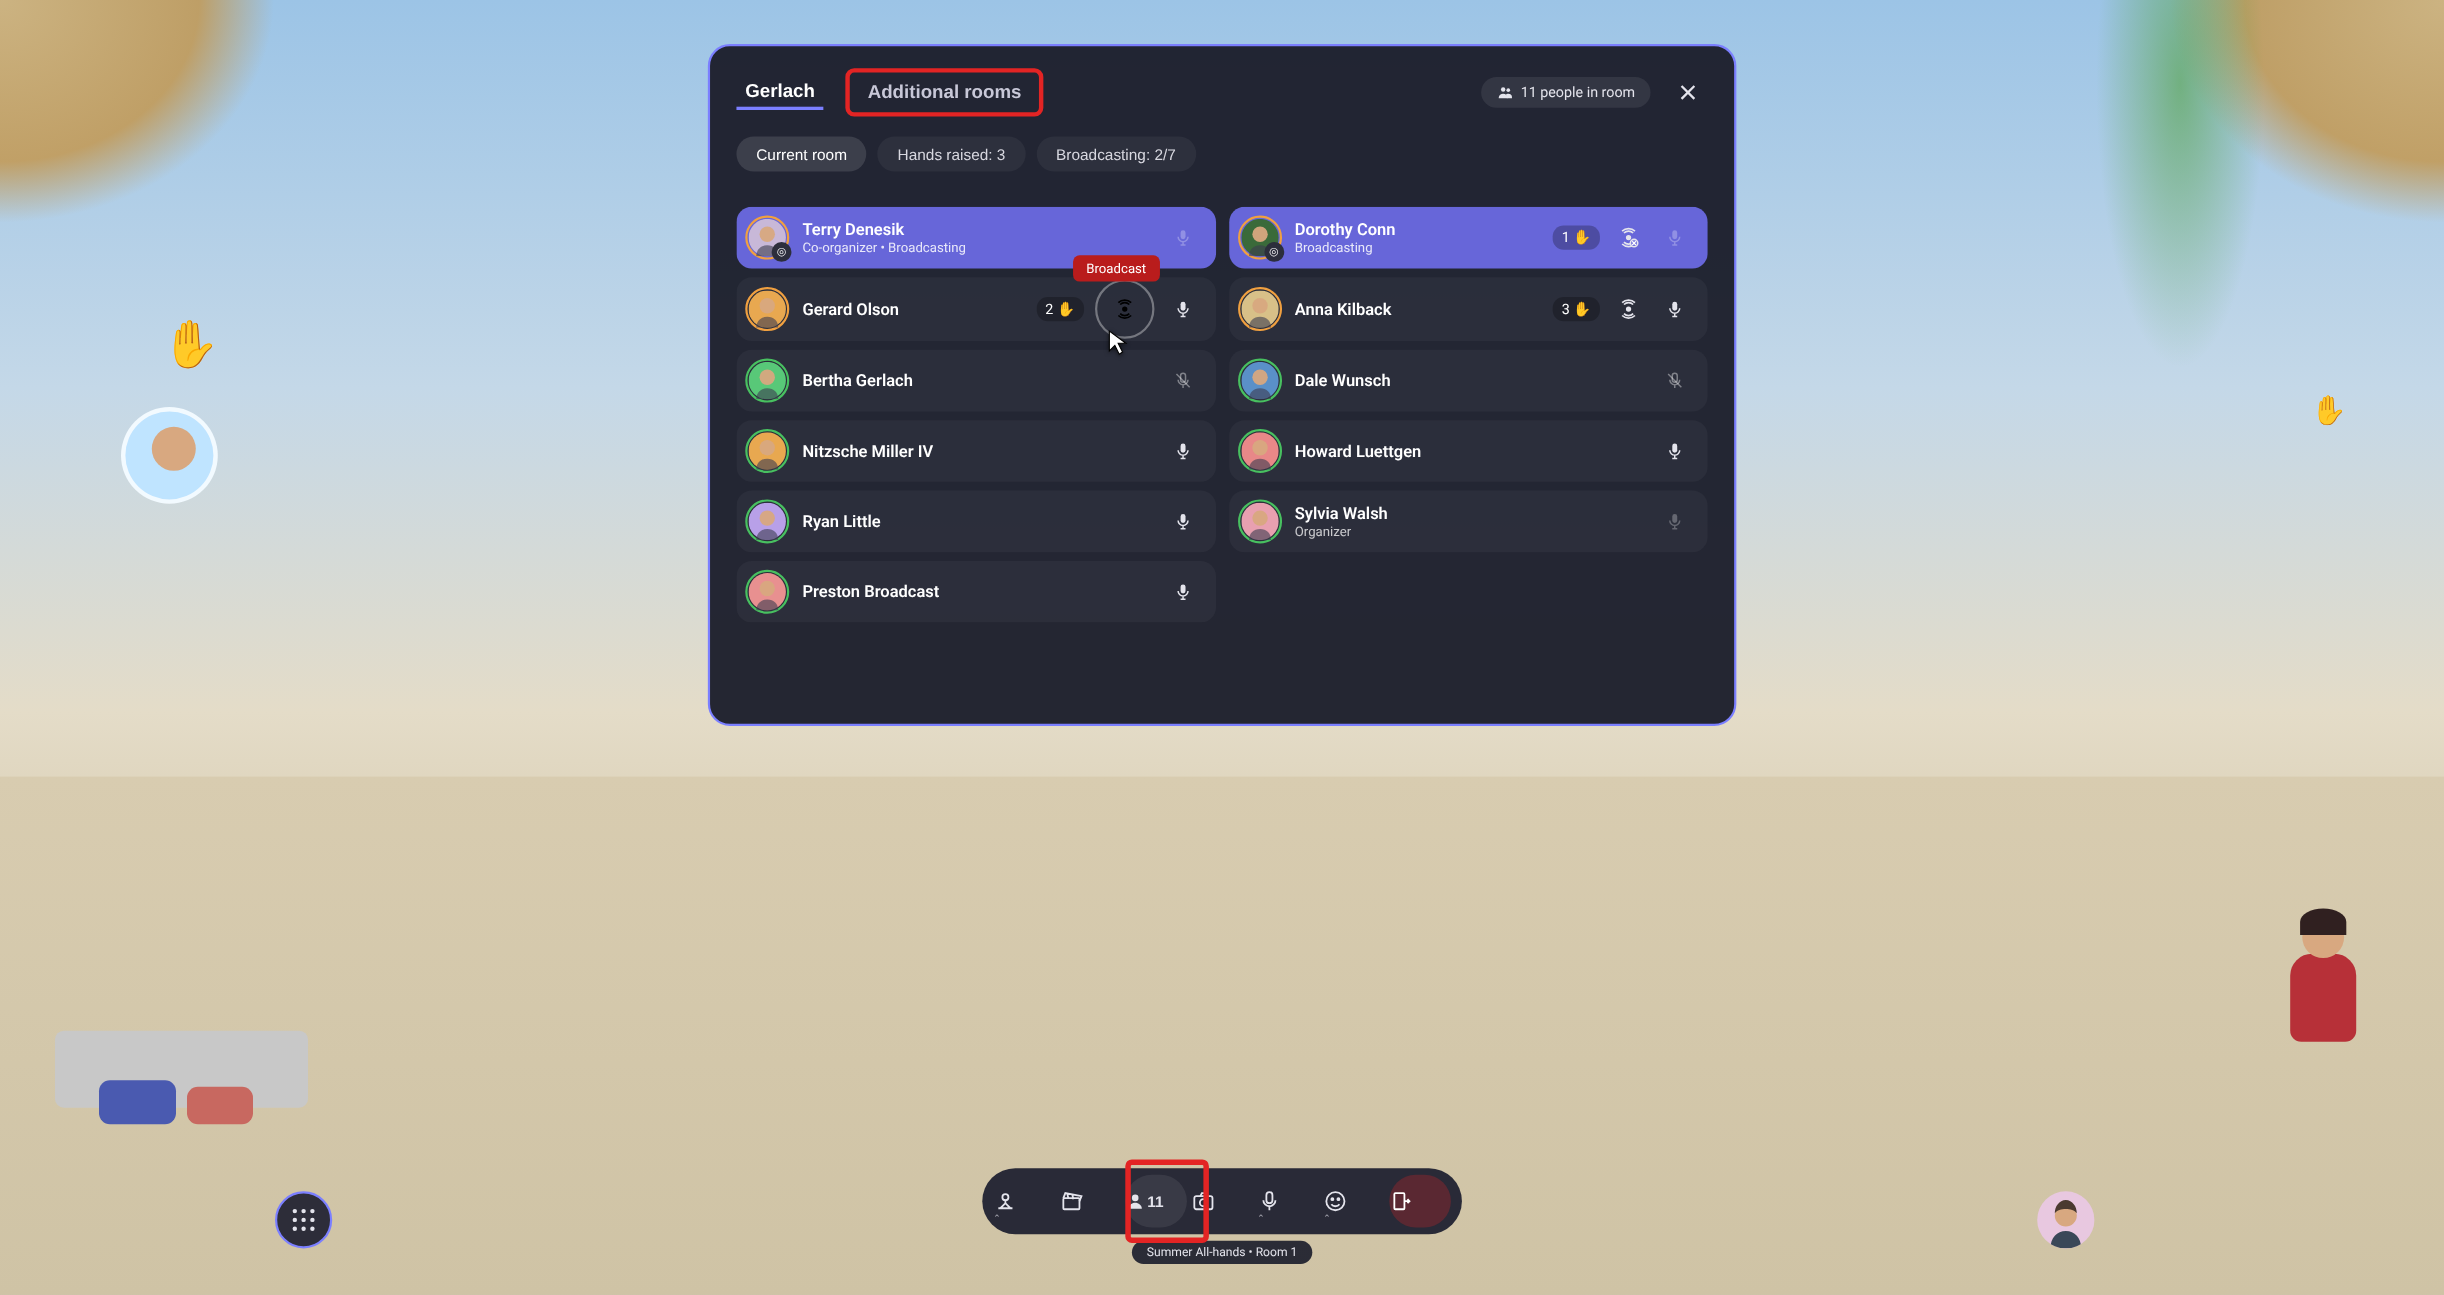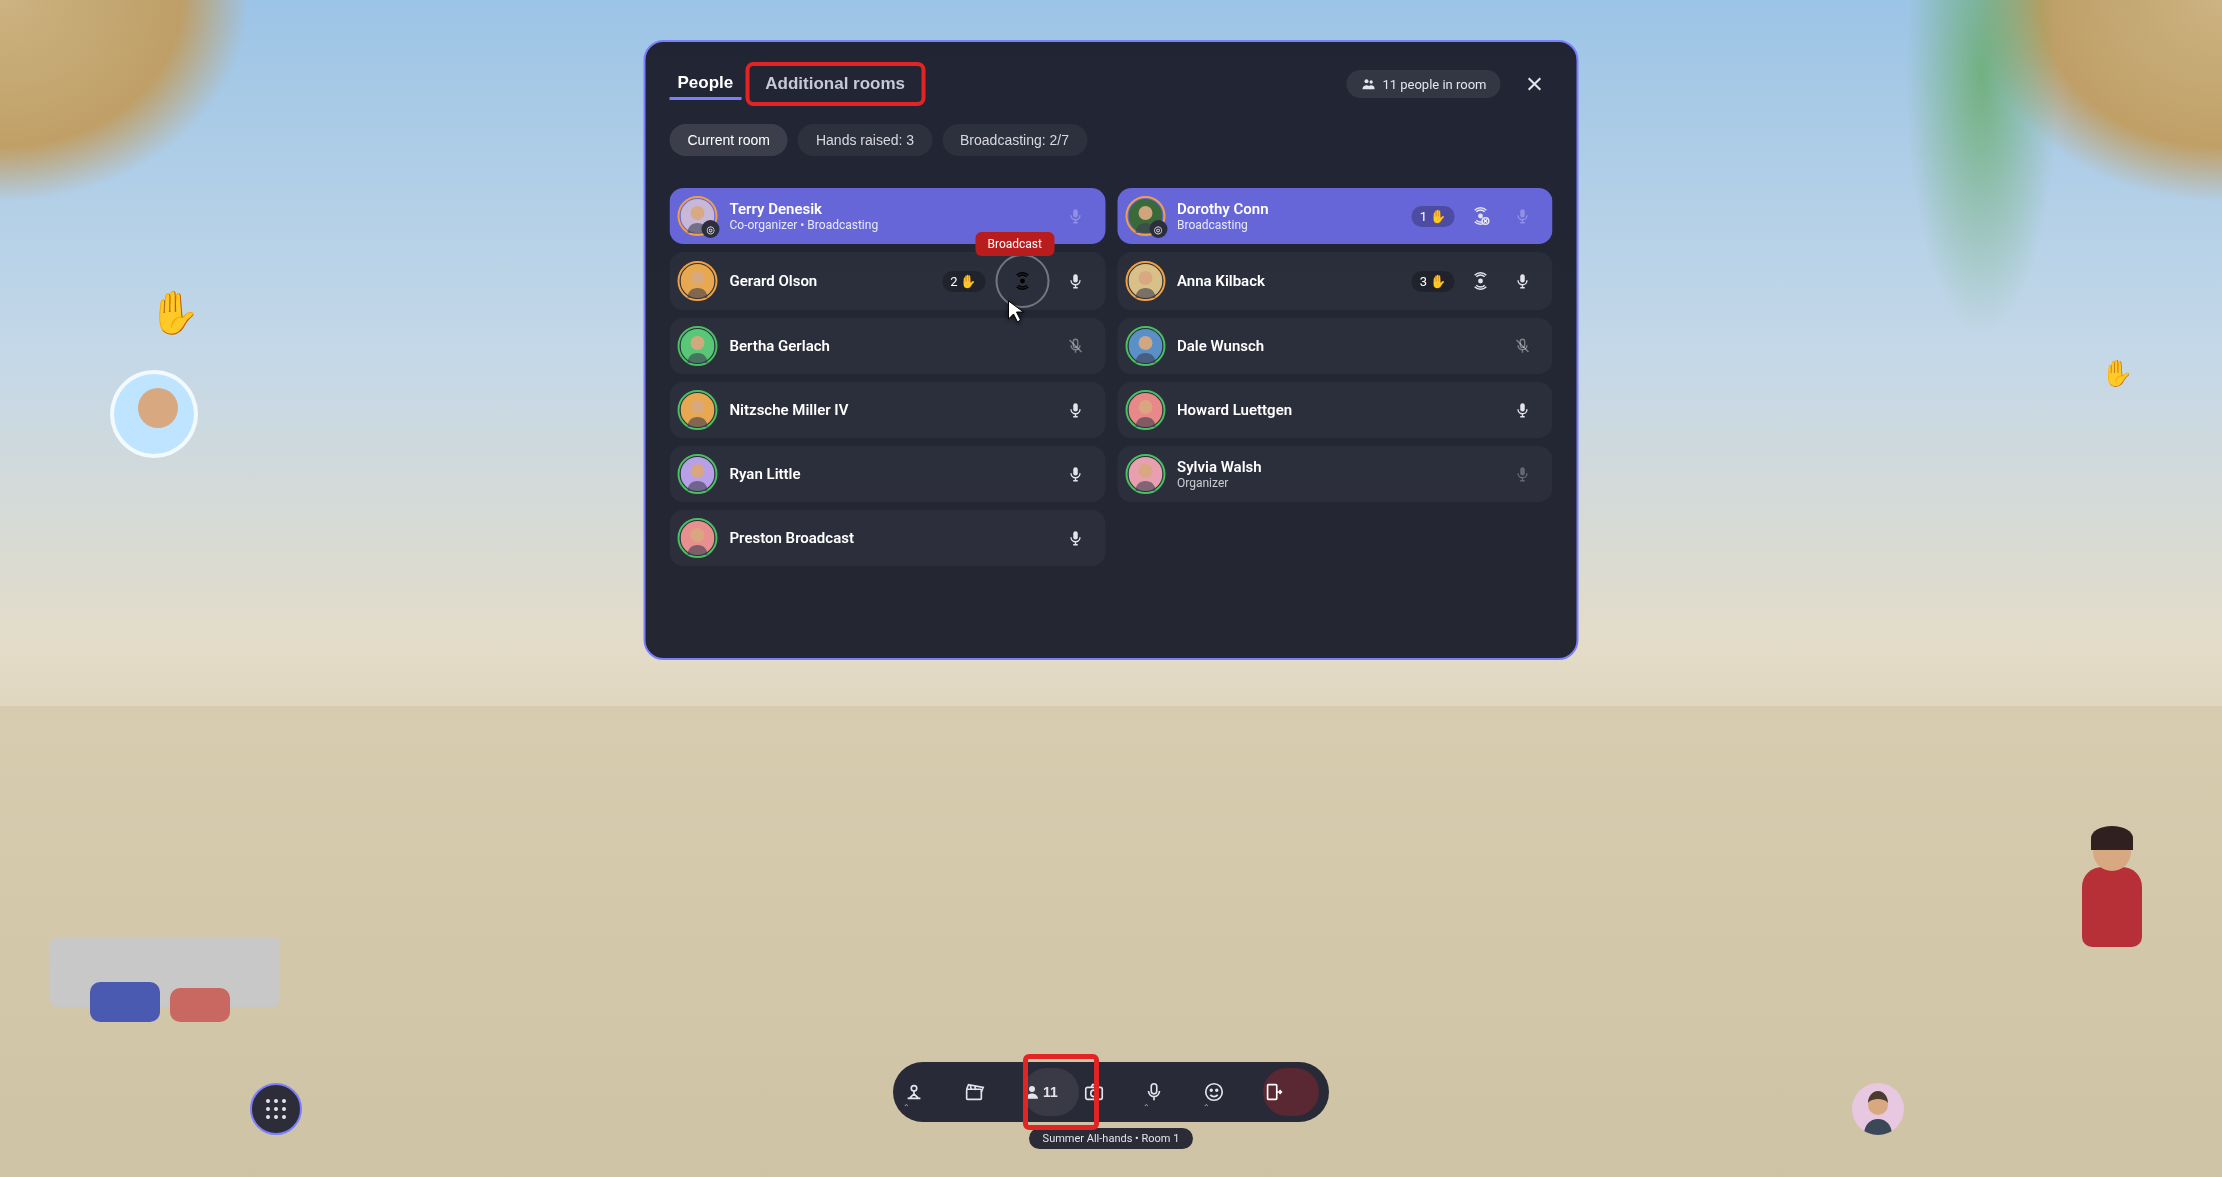--- a/index.html
+++ b/index.html
@@ -75,20 +75,21 @@
   .tabs { display:flex; align-items:center; gap: 4px; }
   .tab {
     font-size: 17px; font-weight:600; padding: 4px 8px;
     color:#c8c8d8; cursor:pointer; border:none; background:none;
   }
   .tab.active { color:#fff; border-bottom: 3px solid #7b7fff; }
   .tab-highlight-box {
     border: 4px solid #e32424;
     border-radius: 8px;
     padding: 4px 8px;
+    margin-left: 16px;
   }
   .header-right { display:flex; align-items:center; gap:16px; }
   .count-pill {
     background: rgba(255,255,255,0.08);
     border-radius: 18px;
     padding: 6px 14px;
     font-size: 13px;
     display:flex; align-items:center; gap:6px;
   }
   .close-btn {
@@ -246,21 +247,21 @@
 <div class="scene-hand-right">✋</div>
 <div class="scene-avatar-right">
   <div class="body"></div>
     <div class="head"></div>
     <div class="hair"></div>
 </div>
 
 <div class="modal">
   <div class="modal-header">
     <div class="tabs">
-      <button class="tab active">People</button>
+      <button class="tab active">Gerlach</button>
       <span class="tab-highlight-box">
         <button class="tab">Additional rooms</button>
       </span>
     </div>
     <div class="header-right">
       <div class="count-pill">
         <svg width="16" height="16" viewBox="0 0 24 24" fill="currentColor">
             <circle cx="9" cy="8" r="3"></circle>
             <circle cx="16" cy="9" r="2.5"></circle>
             <path d="M3 19c0-3 3-5 6-5s6 2 6 5v1H3z"></path>

